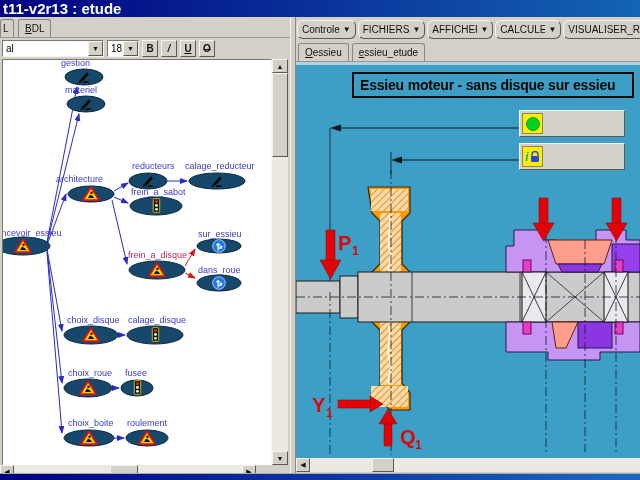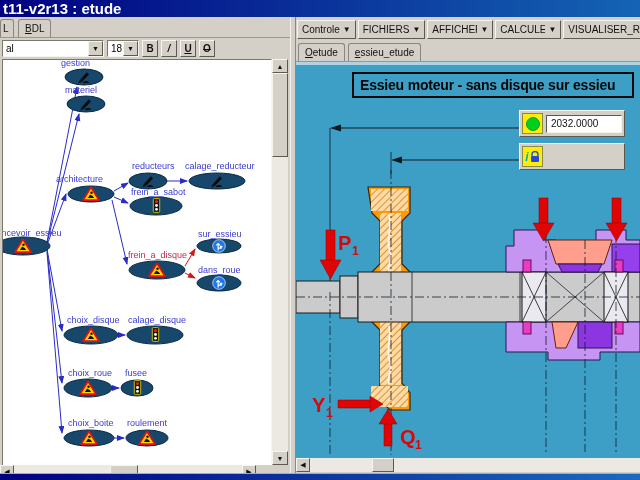--- a/index.html
+++ b/index.html
@@ -58,21 +58,21 @@
   .hscroll .sbtn { height:14px; width:14px; }
   .hscroll .track { flex:1; position:relative; }
   .hscroll .hthumb { position:absolute; top:0; height:14px; }
   .corner { width:16px; height:14px; background:#d4d0c8; }
 
   
   .right-panel { position:absolute; left:296px; top:17px; width:344px; height:459px; }
   .menubar { position:absolute; left:0; top:3px; height:22px; width:100%;
     display:flex; gap:2px; padding:0 1px; }
   .menu-btn { height:19px; display:flex; align-items:center; font-size:10px;
-    padding:0 4px; color:#111; }
+    padding:0 4px; color:#111;border-radius:6px; }
   .menu-btn .ml { flex:1; overflow:hidden; white-space:nowrap; }
   .menu-btn .arr { font-size:8px; margin-left:3px; }
   .menu-btn:nth-child(1){ width:67px; } .menu-btn:nth-child(2){ width:70px; }
   .menu-btn:nth-child(3){ width:66px; } .menu-btn:nth-child(4){ width:66px; }
   .menu-btn:nth-child(5){ flex:1; }
   .rtabs { position:absolute; left:0; top:26px; height:19px; width:100%;
     border-bottom:1px solid #9a978f; display:flex; gap:3px; padding-left:2px; }
   .draw-canvas { position:absolute; left:0; top:45px; width:344px; height:396px;
     background:#3d9fc6; }
   .draw-canvas svg.main { display:block; width:344px; height:396px; }
@@ -304,21 +304,21 @@
           <span class="arr">▼</span>
       </div>
       <div class="menu-btn btn3d">
         <span class="ml">VISUALISER_RES</span>
       </div>
     </div>
 
     <div class="rtabs">
       <div class="tab">
           <span class="u">O</span>
-          <span>etude</span>
+          <span>essieu</span>
         </div>
       <div class="tab">
           <span class="u">e</span>
           <span>ssieu_etude</span>
         </div>
     </div>
 
     <div class="draw-canvas">
       <svg class="main" viewBox="296 62 344 396">
         <defs>
@@ -413,21 +413,20 @@
       </svg>
 
       <div class="draw-title">
         <span>Essieu moteur - sans disque sur essieu</span>
       </div>
 
       <div class="param p1">
         <div class="icon-btn">
           <span class="gcircle"></span>
         </div>
-        <input class="pfield" value="2032.0000" style="">
       </div>
 
       <div class="param p2">
         <div class="icon-btn">
           <span class="ibadge">i</span>
           <svg width="10" height="12" viewBox="0 0 10 12">
             <path d="M2,5 V3.5 A3,3 0 0 1 8,3.5 V5" fill="none" stroke="#2546e0" stroke-width="1.4"></path>
             <rect x="1" y="5" width="8" height="6" rx="1" fill="#2546e0"></rect>
           </svg>
         </div>

